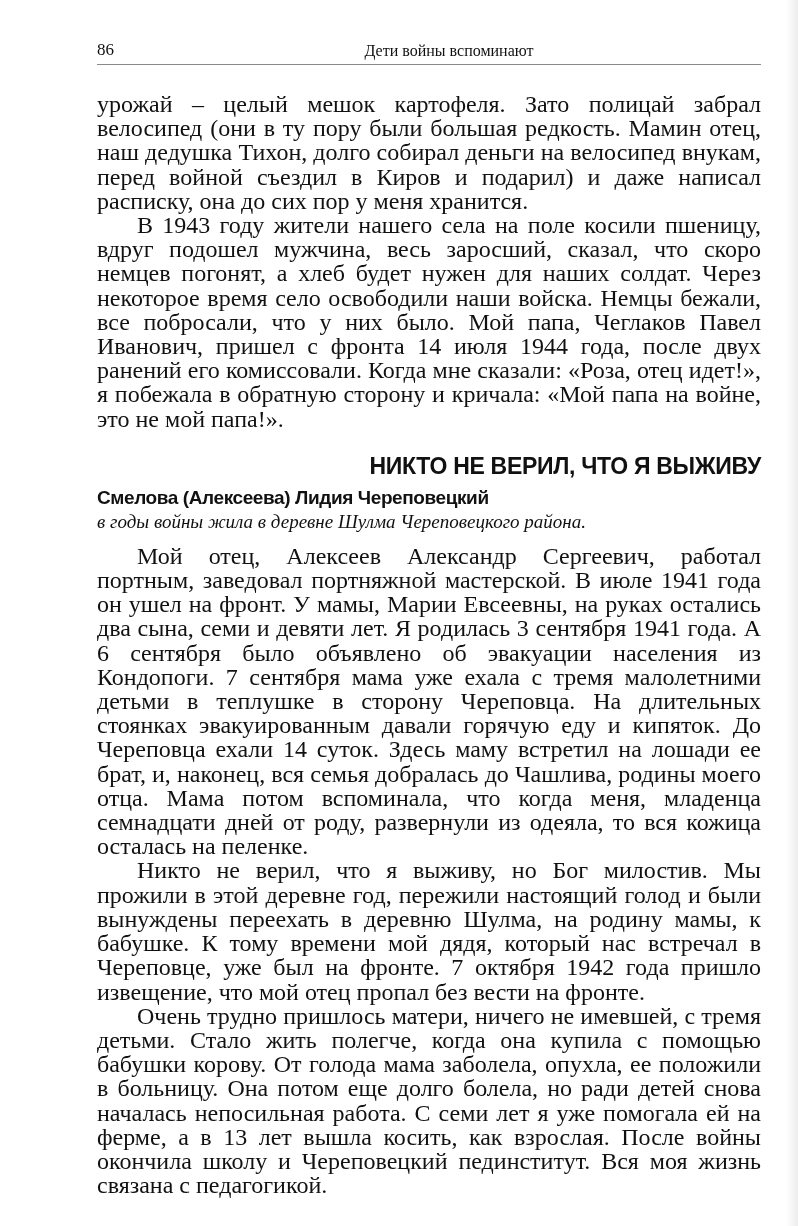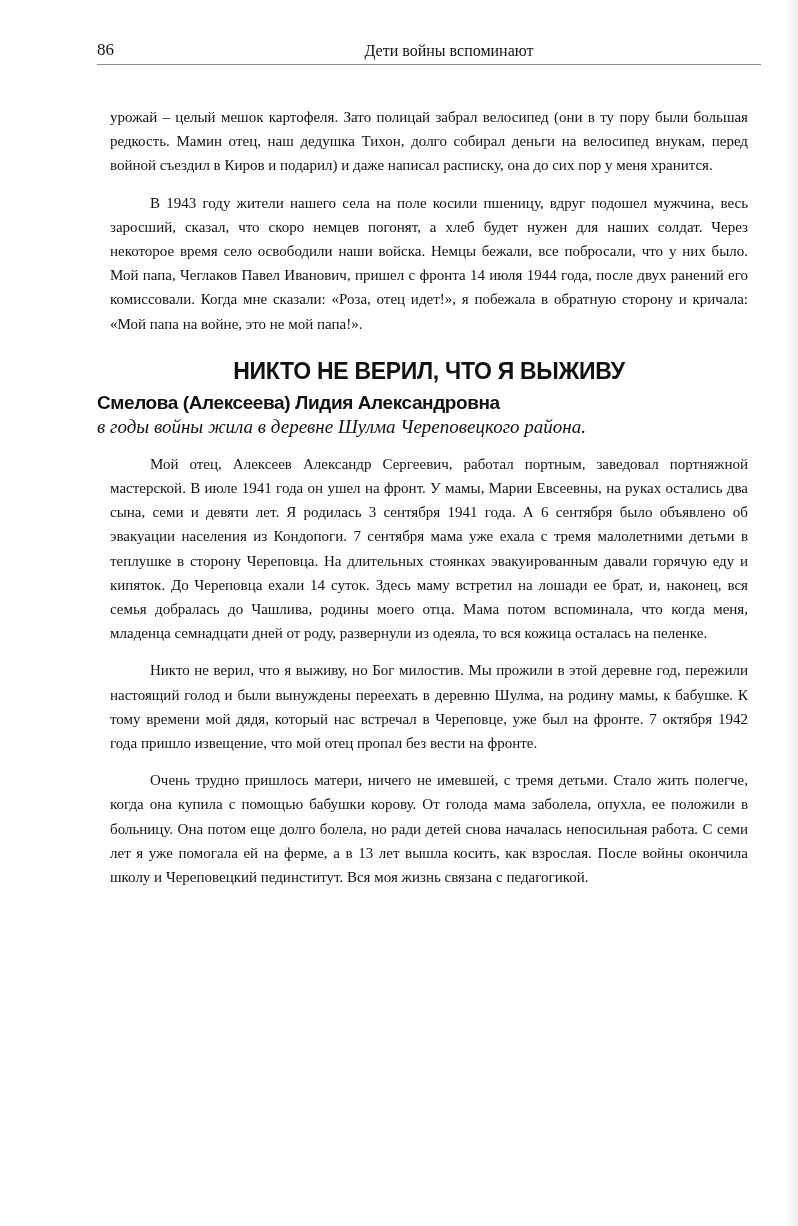--- a/index.html
+++ b/index.html
@@ -21,28 +21,28 @@
     font-size: 17px; font-weight: normal;
   }
   .running-title {
     position: absolute; left: 0; right: 0; top: 4px; text-align: center;
     font-size: 16px; padding-left: 40px;
   }
   .content {
     position: absolute; left: 97px; top: 92px; width: 664px;
   }
   p {
-    margin: 13px; font-size: 15px; line-height: 24.2px;
+    margin: 0; font-size: 24px; line-height: 24.2px;
     text-align: justify; hyphens: manual;
   }
   p.indent { text-indent: 40px; }
   p.cont { text-indent: 0; }
   .section-title {
     font-family: "Liberation Sans", "DejaVu Sans", sans-serif;
-    font-weight: bold; font-size: 23px; text-align: center;
+    font-weight: bold; font-size: 23px; text-align: right;
     margin: 22px 0 6px 0; letter-spacing: -0.3px;
   }
   .author {
     font-weight: bold; font-size: 19px; line-height: 24px;
     font-family: "Liberation Sans", "DejaVu Sans", sans-serif;
     letter-spacing: -0.4px;
   }
   .bio {
     font-style: italic; font-size: 19px; line-height: 24px;
     margin-bottom: 10px;
@@ -60,21 +60,21 @@
 </div>
 
 <div class="content">
   <section>
     <p class="cont">урожай – целый мешок картофеля. Зато полицай забрал велосипед (они в ту пору были большая редкость. Мамин отец, наш дедушка Тихон, долго собирал деньги на велосипед внукам, перед войной съездил в Киров и подарил) и даже написал расписку, она до сих пор у меня хранится.</p>
     <p class="indent">В 1943 году жители нашего села на поле косили пшеницу, вдруг по­дошел мужчина, весь заросший, сказал, что скоро немцев погонят, а хлеб будет нужен для наших солдат. Через некоторое время село освободили наши войска. Немцы бежали, все побросали, что у них было. Мой папа, Чеглаков Павел Иванович, пришел с фронта 14 июля 1944 года, после двух ранений его комиссовали. Когда мне сказали: «Роза, отец идет!», я побежала в обратную сторону и кричала: «Мой папа на войне, это не мой папа!».</p>
   </section>
 
   <section>
     <h2 class="section-title">НИКТО НЕ ВЕРИЛ, ЧТО Я ВЫЖИВУ</h2>
-    <div class="author">Смелова (Алексеева) Лидия Александровна</div>
+    <div class="author">Смелова (Алексеева) Лидия Череповецкий</div>
     <div class="bio">
       <span class="bio-line">в годы войны жила в деревне Шулма Череповецкого района.</span>
     </div>
     <p class="indent">Мой отец, Алексеев Александр Сергеевич, работал портным, за­ведовал портняжной мастерской. В июле 1941 года он ушел на фронт. У мамы, Марии Евсеевны, на руках остались два сына, семи и девяти лет. Я родилась 3 сентября 1941 года. А 6 сентября было объявлено об эвакуации населения из Кондопоги. 7 сентября мама уже ехала с тремя малолетними детьми в теплушке в сторону Череповца. На длительных стоянках эвакуированным давали горячую еду и кипяток. До Череповца ехали 14 суток. Здесь маму встретил на лошади ее брат, и, наконец, вся семья добралась до Чашлива, родины моего отца. Мама потом вспоми­нала, что когда меня, младенца семнадцати дней от роду, развернули из одеяла, то вся кожица осталась на пеленке.</p>
     <p class="indent">Никто не верил, что я выживу, но Бог милостив. Мы прожили в этой деревне год, пережили настоящий голод и были вынуждены пере­ехать в деревню Шулма, на родину мамы, к бабушке. К тому времени мой дядя, который нас встречал в Череповце, уже был на фронте. 7 октября 1942 года пришло извещение, что мой отец пропал без вести на фронте.</p>
     <p class="indent">Очень трудно пришлось матери, ничего не имевшей, с тремя деть­ми. Стало жить полегче, когда она купила с помощью бабушки корову. От голода мама заболела, опухла, ее положили в больницу. Она потом еще долго болела, но ради детей снова началась непосильная работа. С семи лет я уже помогала ей на ферме, а в 13 лет вышла косить, как взрос­лая. После войны окончила школу и Череповецкий пединститут. Вся моя жизнь связана с педагогикой.</p>
   </section>
 </div>
 
 </body></html>

